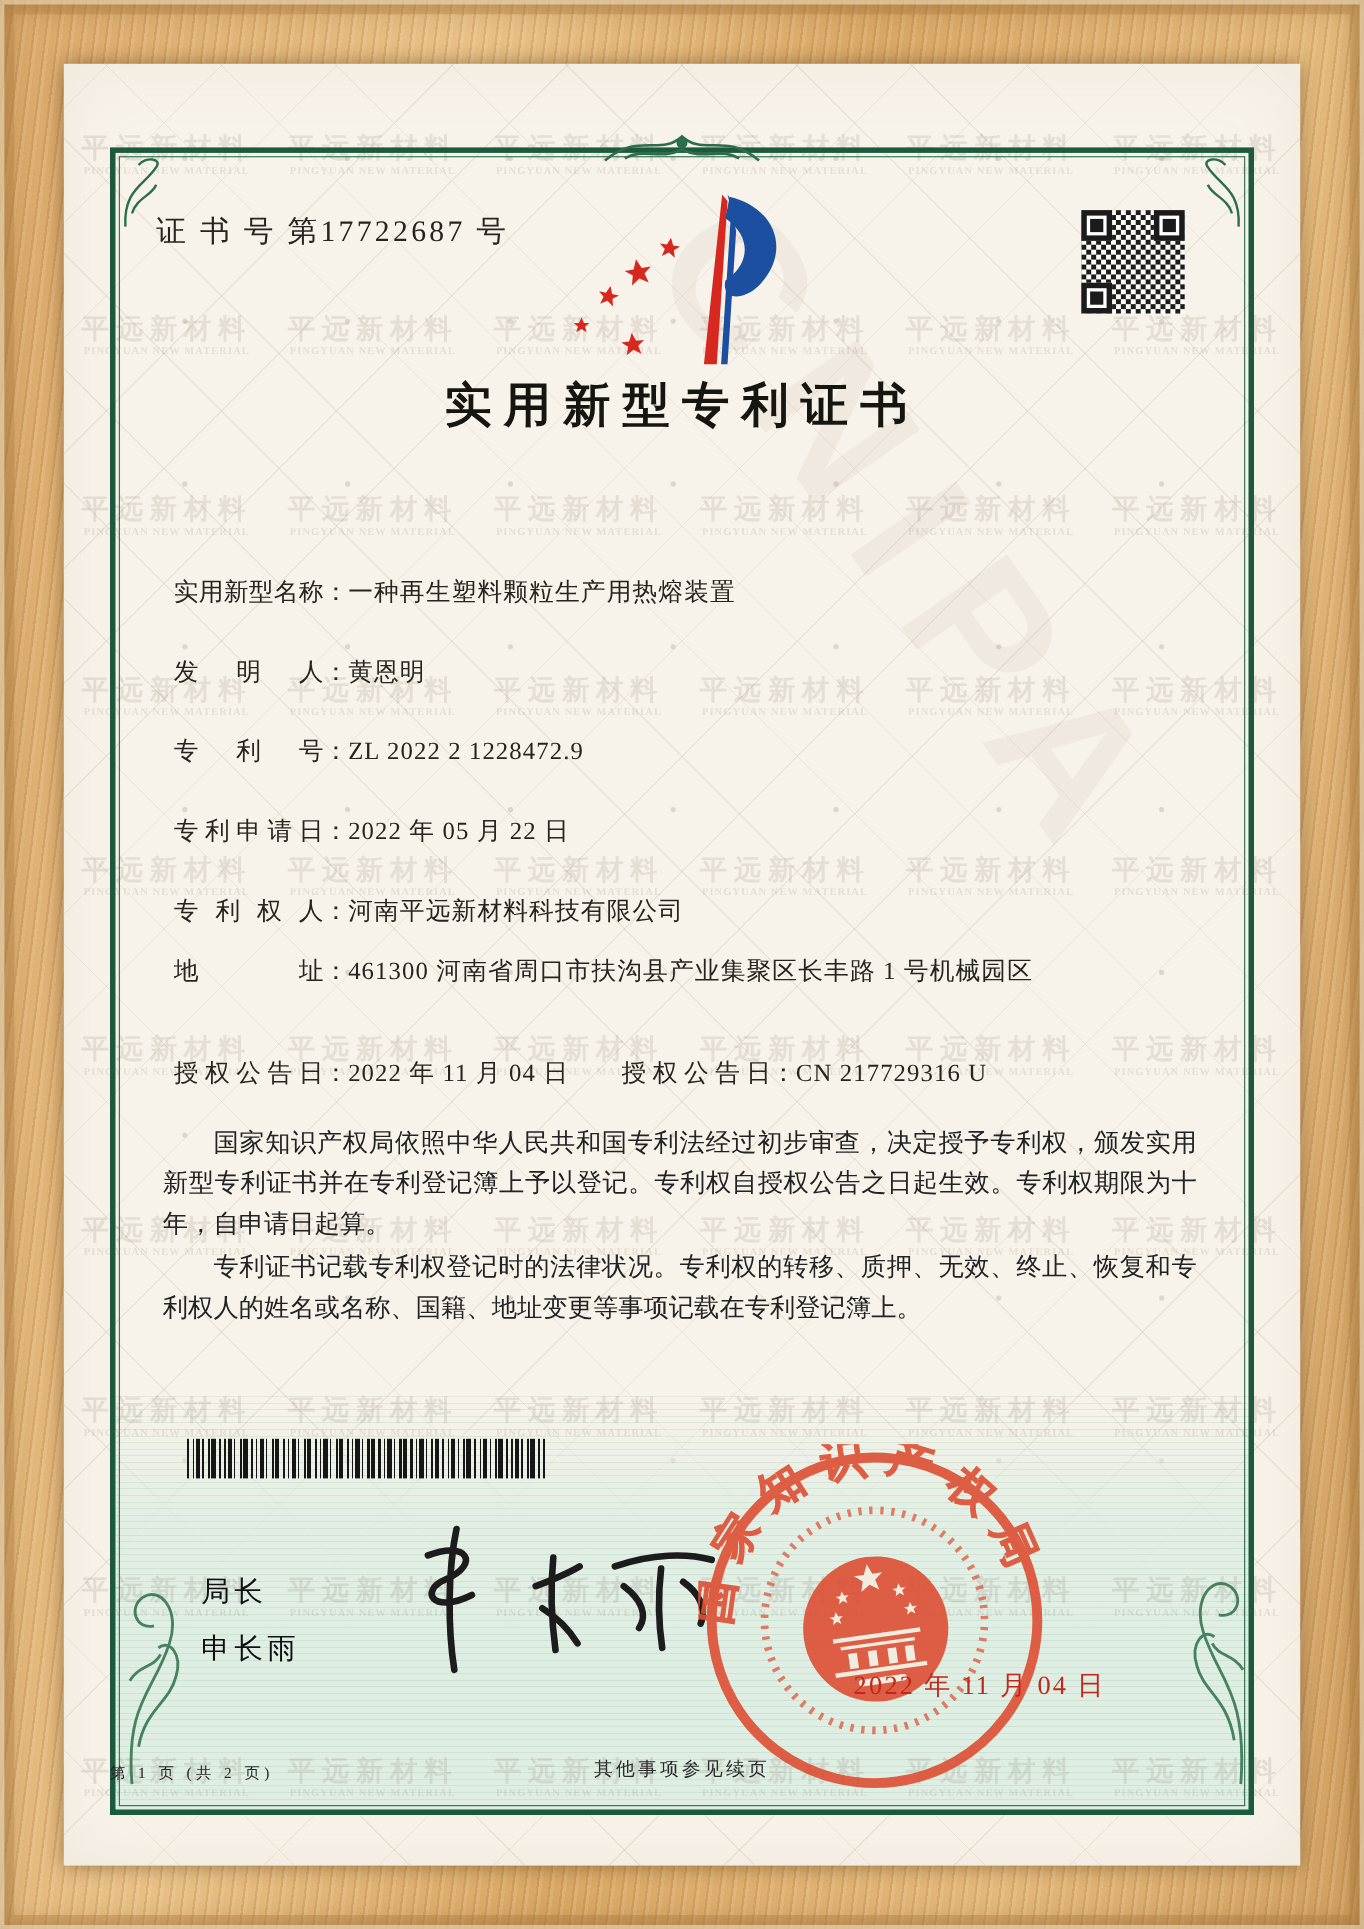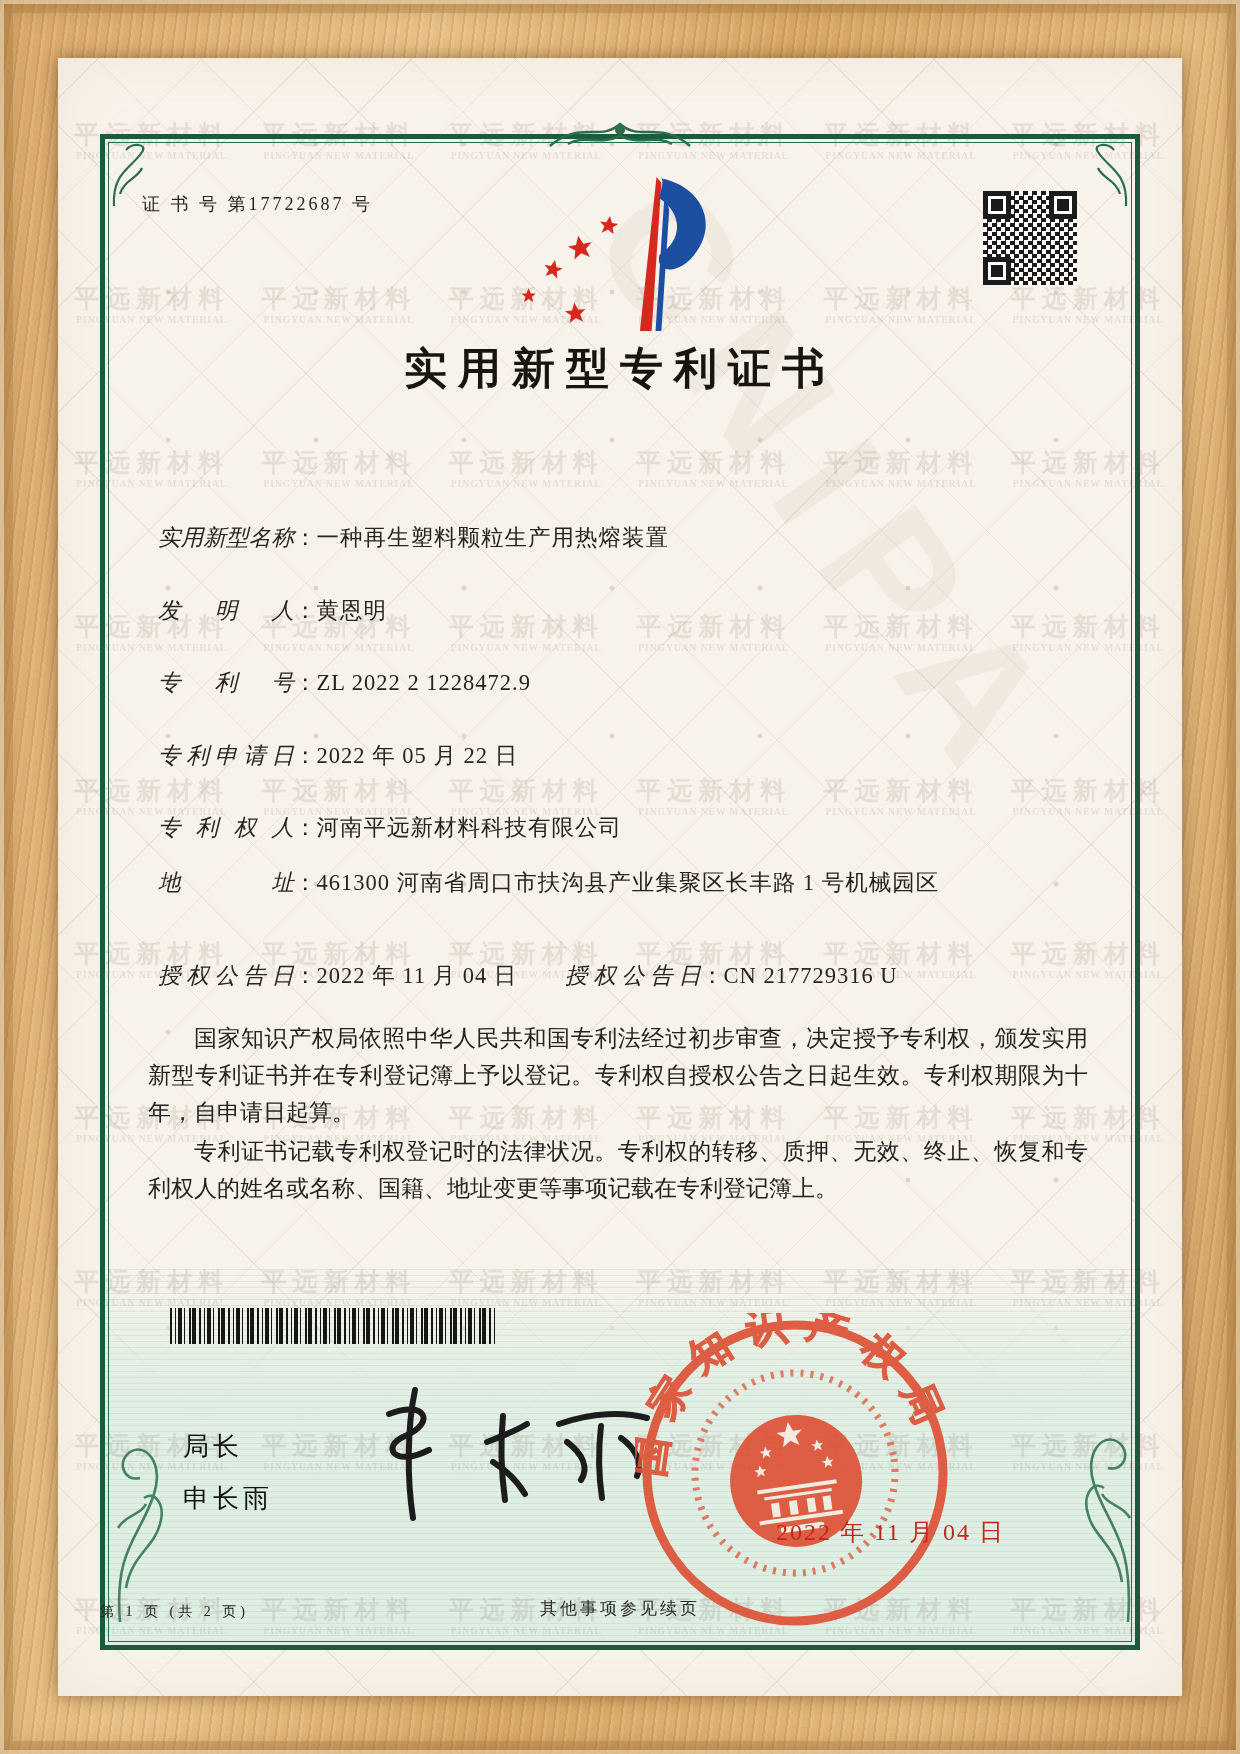--- a/index.html
+++ b/index.html
@@ -41,33 +41,33 @@
     color:rgba(140,120,105,.07);letter-spacing:34px;transform:rotate(55deg);transform-origin:center;
     font-family:"Liberation Sans",sans-serif;pointer-events:none;}
 
   
   .cert-border{position:absolute;inset:76px 42px 46px 42px;border:5px solid #1c5a3d;z-index:3;pointer-events:none;}
   .cert-border::before{content:"";position:absolute;inset:3px;border:1px solid #2a6b4a;}
   .orn{position:absolute;z-index:4;pointer-events:none;}
 
   
   .content{position:absolute;inset:0;z-index:5;color:#26241f;}
-  .cert-no{position:absolute;left:84px;top:134px;font-size:18px;letter-spacing:3px;text-align:center;}
+  .cert-no{position:absolute;left:84px;top:134px;font-size:27px;letter-spacing:3px;text-align:center;}
   .logo{position:absolute;left:455px;top:112px;width:205px;height:168px;}
   .qr{position:absolute;left:925px;top:133px;width:94px;height:94px;background-color:#fdfcf8;
       background-image:repeating-conic-gradient(#1b1b1b 0 25%, transparent 0 50%);
       background-size:9px 9px;}
   .qr .f{position:absolute;width:18px;height:18px;border:5px solid #1b1b1b;background:#fff;}
   .qr .f::before{content:"";position:absolute;inset:3px;background:#1b1b1b;}
   .qr .f.tl{left:0;top:0}.qr .f.tr{right:0;top:0}.qr .f.bl{left:0;bottom:0}
   .title{position:absolute;left:0;right:0;top:282px;text-align:center;font-size:43px;font-weight:700;
     letter-spacing:11px;color:#17150f;}
 
   .row{position:absolute;left:100px;font-size:22.5px;line-height:32px;white-space:nowrap;}
-  .flabel{display:inline-block;width:136px;text-align:justify;text-align-last:justify;vertical-align:top;font-style:italic;}
+  .flabel{display:inline-block;width:136px;text-align:justify;text-align-last:justify;vertical-align:top;}
   .fvalue{letter-spacing:1px;}
   .fvalue.addr{display:inline-block;width:656px;white-space:normal;vertical-align:top;}
   .pair2{position:absolute;left:407px;top:0;}
 
   .para{position:absolute;left:90px;width:940px;font-size:23px;line-height:37px;text-align:justify;
     text-indent:2em;color:#222;}
 
   .barcode{position:absolute;left:112px;top:1250px;width:326px;height:36px;
     background:repeating-linear-gradient(90deg,#161616 0 2px,transparent 2px 5px,#161616 5px 6px,transparent 6px 8px,#161616 8px 12px,transparent 12px 14px,#161616 14px 15px,transparent 15px 19px,#161616 19px 21px,transparent 21px 22px,#161616 22px 26px,transparent 26px 29px);}
 

